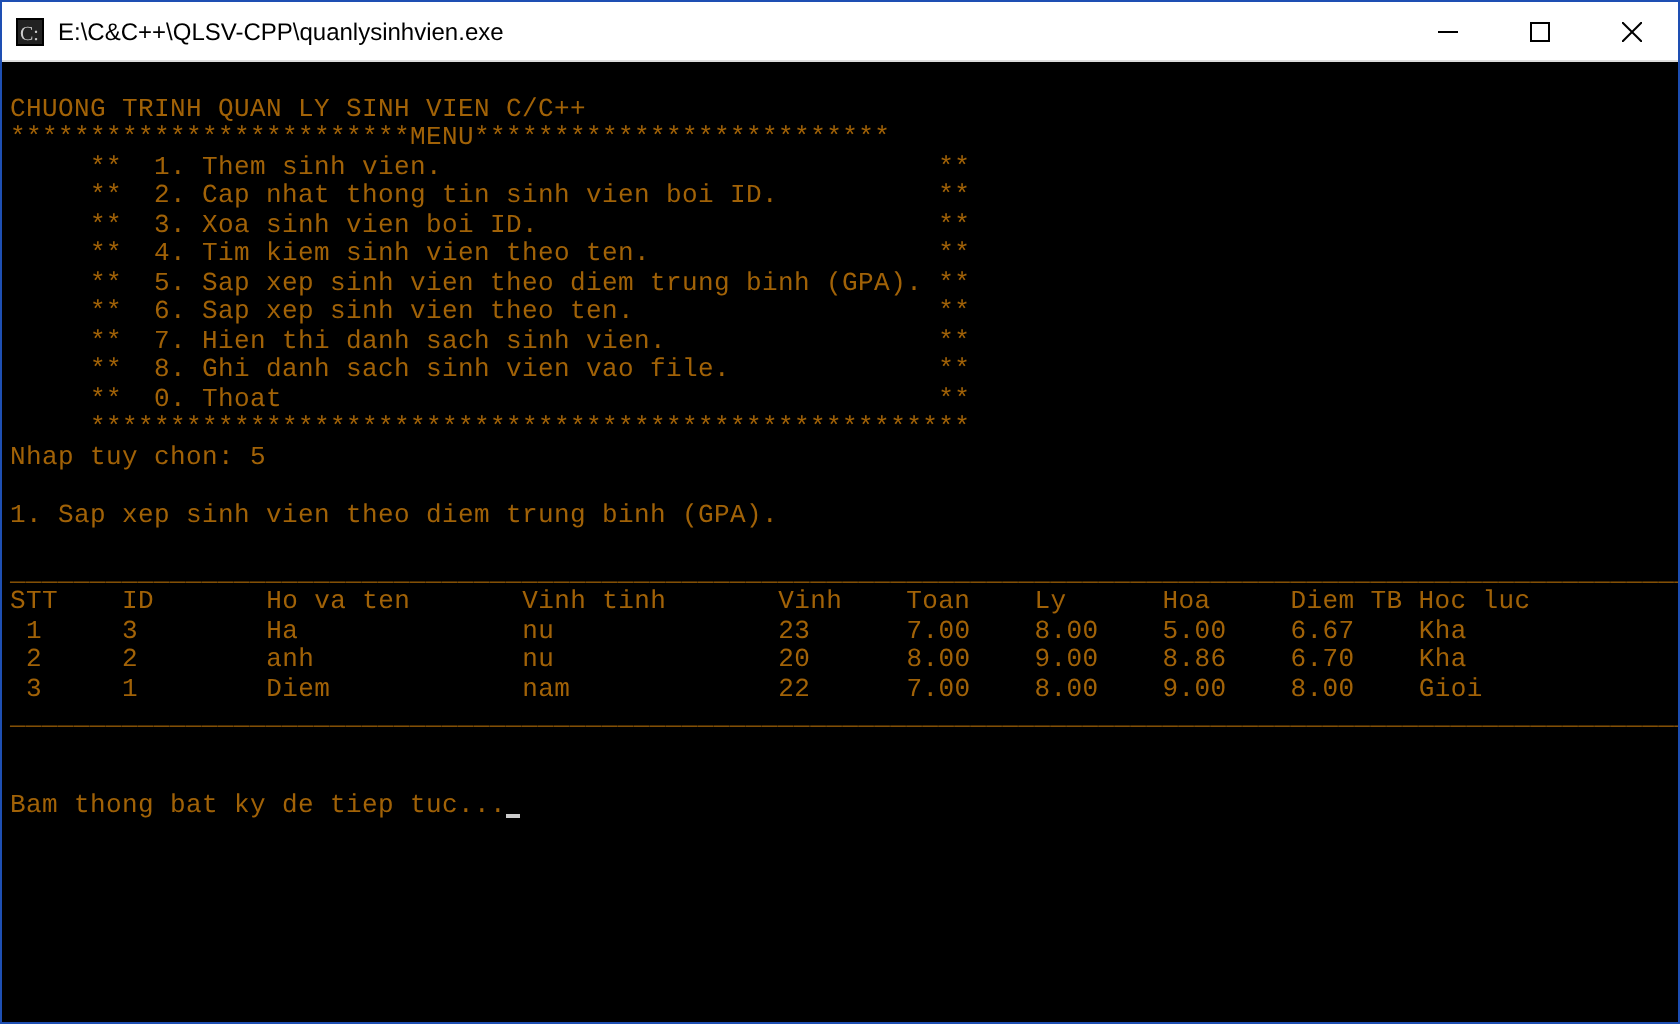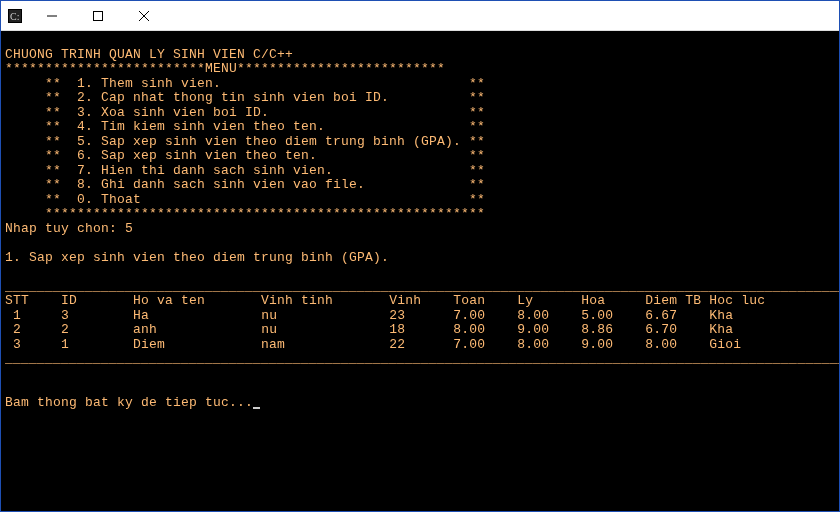--- a/index.html
+++ b/index.html
@@ -36,21 +36,21 @@
     height: 100%;
     display: flex;
     align-items: center;
     justify-content: center;
     font-size: 10px;
     color: #000;
   }
   .winbtn svg { width: 10px; height: 10px; }
   .console {
     background: #000;
-    color: #fdba74;
+    color: #a16207;
     width: 100%;
     height: calc(100% - 30px);
     padding: 2px 4px;
     font-family: Consolas, "Courier New", monospace;
     font-size: 13px;
     line-height: 14.5px;
     white-space: pre;
     position: relative;
     overflow: hidden;
     letter-spacing: 0.2px;
@@ -69,20 +69,21 @@
 <body>
 
 <div class="titlebar">
   <span class="icon">
     <svg viewBox="0 0 16 16">
         <rect x="1" y="1" width="14" height="14" fill="#000"></rect>
         <rect x="2" y="2" width="12" height="12" fill="#222"></rect>
         <text x="3" y="12" font-size="10" fill="#ccc" font-family="Consolas">C:</text>
       </svg>
   </span>
+  <span class="title">E:\C&amp;C++\QLSV-CPP\quanlysinhvien.exe</span>
   <div class="winbtns">
     <div class="winbtn">
       <svg viewBox="0 0 10 10">
           <line x1="0" y1="5" x2="10" y2="5" stroke="#000" stroke-width="1"></line>
         </svg>
     </div>
     <div class="winbtn">
       <svg viewBox="0 0 10 10">
           <rect x="0.5" y="0.5" width="9" height="9" fill="none" stroke="#000" stroke-width="1"></rect>
         </svg>
@@ -99,19 +100,19 @@
 <div class="console">
 <span>CHUONG TRINH QUAN LY SINH VIEN C/C++</span>
 <span>*************************MENU**************************</span>
 <span class="menuitem">**  1. Them sinh vien.                               **</span><span class="menuitem">**  2. Cap nhat thong tin sinh vien boi ID.          **</span><span class="menuitem">**  3. Xoa sinh vien boi ID.                         **</span><span class="menuitem">**  4. Tim kiem sinh vien theo ten.                  **</span><span class="menuitem">**  5. Sap xep sinh vien theo diem trung binh (GPA). **</span><span class="menuitem">**  6. Sap xep sinh vien theo ten.                   **</span><span class="menuitem">**  7. Hien thi danh sach sinh vien.                 **</span><span class="menuitem">**  8. Ghi danh sach sinh vien vao file.             **</span><span class="menuitem">**  0. Thoat                                         **</span><span class="menuitem">*******************************************************</span><span>Nhap tuy chon: 5</span>
 
 <span>1. Sap xep sinh vien theo diem trung binh (GPA).</span>
 
 <span>_______________________________________________________________________________________________________________</span>
 <span><span>STT</span>    <span>ID</span>       <span>Ho va ten</span>       <span>Vinh tinh</span>       <span>Vinh</span>    <span>Toan</span>    <span>Ly</span>      <span>Hoa</span>     <span>Diem TB</span> <span>Hoc luc</span></span>
 <span> <span>1</span>     <span>3</span>        <span>Ha</span>              <span>nu</span>              <span>23</span>      <span>7.00</span>    <span>8.00</span>    <span>5.00</span>    <span>6.67</span>    <span>Kha</span></span>
-<span> <span>2</span>     <span>2</span>        <span>anh</span>             <span>nu</span>              <span>18</span>      <span>8.00</span>    <span>9.00</span>    <span>8.86</span>    <span>6.70</span>    <span>Kha</span></span>
+<span> <span>2</span>     <span>2</span>        <span>anh</span>             <span>nu</span>              <span>20</span>      <span>8.00</span>    <span>9.00</span>    <span>8.86</span>    <span>6.70</span>    <span>Kha</span></span>
 <span> <span>3</span>     <span>1</span>        <span>Diem</span>            <span>nam</span>             <span>22</span>      <span>7.00</span>    <span>8.00</span>    <span>9.00</span>    <span>8.00</span>    <span>Gioi</span></span>
 <span>_______________________________________________________________________________________________________________</span>
 
 
 <span>Bam thong bat ky de tiep tuc...</span><span class="cursor"></span>
 </div>
 
 </body></html>

